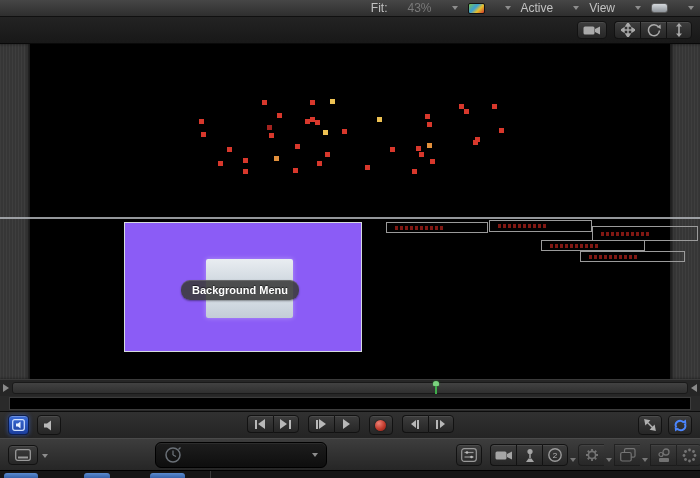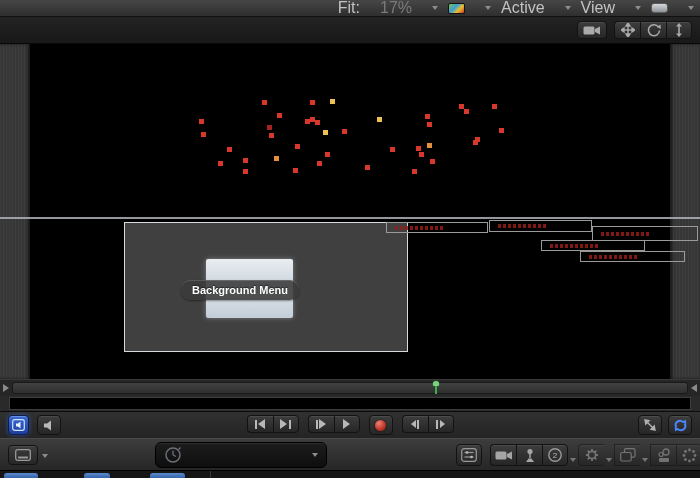--- a/index.html
+++ b/index.html
@@ -4,21 +4,21 @@
 <style>
   * { margin:0; padding:0; box-sizing:border-box; }
   html,body { background:#000; }
   body { font-family:"Liberation Sans", sans-serif; }
   .stage { position:relative; width:700px; height:478px; overflow:hidden; background:#1e1e1e; }
 
   
   .topbar { position:absolute; left:0; top:0; width:700px; height:17px;
     background:linear-gradient(#464646,#2e2e2e); border-bottom:1px solid #101010;
     display:flex; align-items:center; justify-content:flex-end; gap:10px; padding-right:6px; }
-  .tb-item { display:flex; align-items:center; gap:20px; color:#c2c2c2; font-size:16px; cursor:default; }
+  .tb-item { display:flex; align-items:center; gap:20px; color:#c2c2c2; font-size:12px; cursor:default; }
   .dim { color:#7a7a7a; }
   .arr-dn { width:0; height:0; border-left:3.5px solid transparent; border-right:3.5px solid transparent; border-top:4px solid #8d8d8d; }
   .swatch { width:17px; height:11px; border-radius:2px; border:1px solid #111;
     background:linear-gradient(135deg,#7ec24a 0%,#3aa0d8 40%,#e8c12a 65%,#d0372c 100%); }
   .winglyph { width:17px; height:10px; border-radius:3px; border:1px solid #5a5a5a;
     background:linear-gradient(#d4d8dc,#8e949a); }
 
   
   .cambar { position:absolute; left:0; top:17px; width:700px; height:27px;
     background:linear-gradient(#232323,#181818); border-bottom:1px solid #090909; }
@@ -37,22 +37,22 @@
   
   .canvas { position:absolute; left:0; top:44px; width:700px; height:335px; background:#000; overflow:hidden; }
   .side-strip { position:absolute; top:0; height:335px; width:30px; z-index:1;
     background:repeating-linear-gradient(90deg,#3e3e3e 0 1px,#363636 1px 3px),#3a3a3a; }
   .side-strip.left { left:0; box-shadow:inset -2px 0 3px rgba(0,0,0,.6); }
   .side-strip.right { right:0; box-shadow:inset 2px 0 3px rgba(0,0,0,.6); }
   .sel-line { position:absolute; left:0; top:173px; width:700px; height:2px;
     background:#aeb2b6; opacity:.85; z-index:3; }
   .particle { position:absolute; width:5px; height:5px; z-index:2; }
 
-  .bg-panel { position:absolute; left:124px; top:178px; width:284px; height:130px;
-    background:#404040; border:1px solid #d5dade; z-index:4; }
+  .bg-panel { position:absolute; left:124px; top:178px; width:238px; height:130px;
+    background:#8b5cf6; border:1px solid #d5dade; z-index:4; }
   .bg-inner { position:absolute; left:81px; top:36px; width:87px; height:59px; border-radius:2px;
     background:linear-gradient(#e9edf1 0%,#ccd5dd 45%,#dde4ea 55%,#c3cdd7 100%);
     box-shadow:0 0 5px rgba(255,255,255,.35); }
   .bg-pill { position:absolute; left:56px; top:57px; width:118px; height:20px; border-radius:9px;
     background:rgba(58,58,58,.88); box-shadow:inset 0 1px 0 rgba(255,255,255,.15), 0 1px 2px rgba(0,0,0,.4);
     display:flex; align-items:center; justify-content:center;
     color:#fff; font-size:11px; font-weight:bold; text-shadow:0 -1px 1px rgba(0,0,0,.6); }
 
   .wireframe { position:absolute; border:1px solid #9a9a9a; z-index:5; }
   .red-marks { position:absolute; left:8px; top:50%; margin-top:-2px; height:4px; width:48px;
@@ -125,21 +125,21 @@
   svg { display:block; }
 </style>
 </head>
 <body>
 
 <div class="stage">
 
   <div class="topbar">
     <div class="tb-item">
       <span>Fit:</span>
-      <span class="dim">17%</span>
+      <span class="dim">43%</span>
       <span class="arr-dn"></span>
     </div>
     <div class="tb-item">
       <span class="swatch"></span>
       <span class="arr-dn"></span>
     </div>
     <div class="tb-item">
       <span>Active</span>
       <span class="arr-dn"></span>
     </div>

